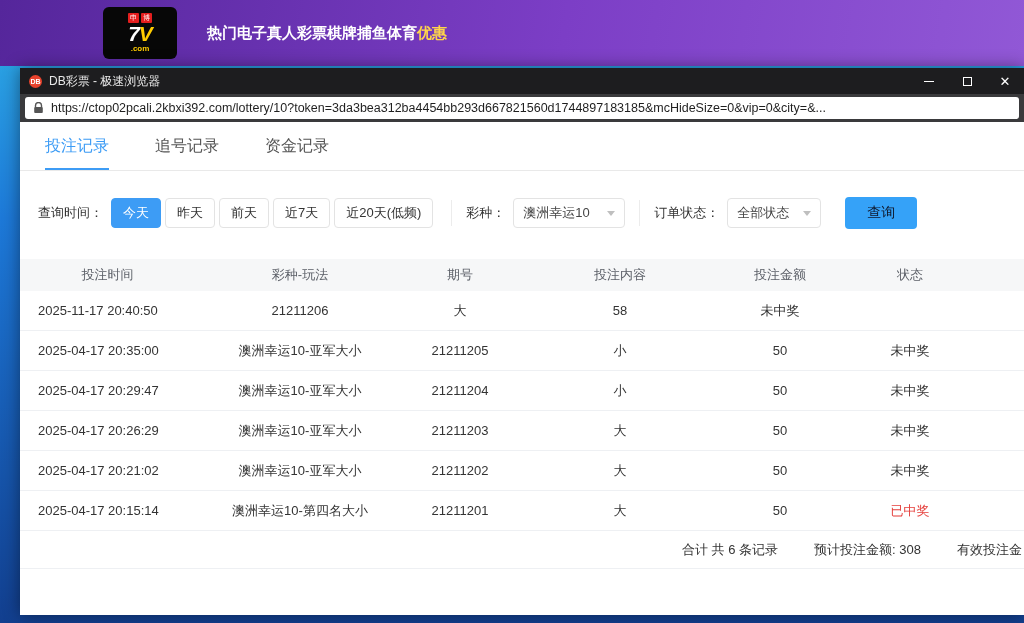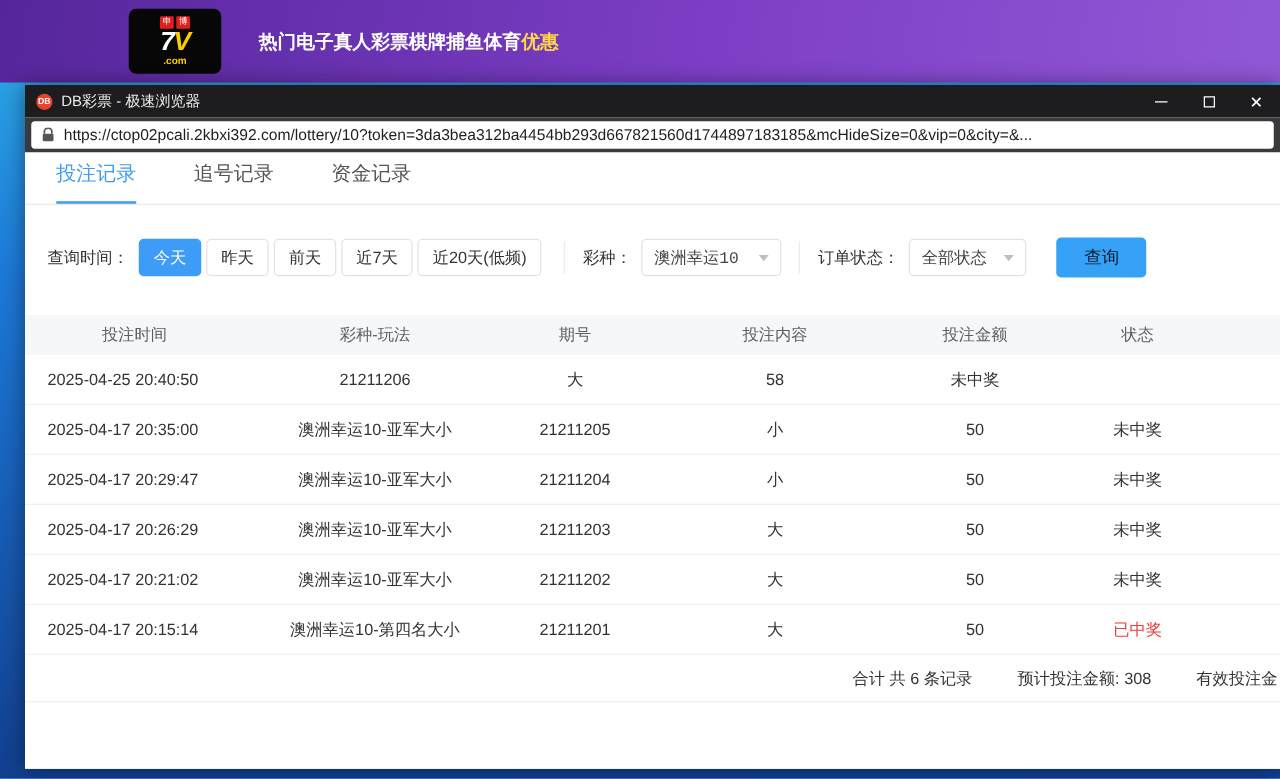--- a/index.html
+++ b/index.html
@@ -49,37 +49,37 @@
   .close-glyph { font-size:13px; line-height:1; }
 
   .addrbar { height:28px; background:#3a3a3c; padding:3px 5px; flex:0 0 auto; }
   .addr-input { background:#fff; height:22px; border-radius:3px; display:flex; align-items:center; padding:0 8px; overflow:hidden; }
   .lock-icon { margin-right:7px; flex:0 0 auto; display:flex; }
   .url-text { font-size:12.5px; color:#1f1f1f; white-space:nowrap; }
 
   
   .content { flex:1 1 auto; background:#fff; overflow:hidden; display:flex; flex-direction:column; }
 
-  .tabsbar { display:flex; gap:46px; padding-left:25px; border-bottom:1px solid #e9e9e9; height:42px; align-items:flex-end; flex:0 0 auto; }
+  .tabsbar { display:flex; gap:46px; padding-left:25px; border-bottom:1px solid #e9e9e9; height:49px; align-items:flex-end; flex:0 0 auto; }
   .tab { font-size:16px; color:#555; padding-bottom:13px; cursor:pointer; }
   .tab.active { color:#3d9cf5; border-bottom:2px solid #3d9cf5; padding-bottom:11px; }
 
   .filters { display:flex; align-items:center; margin-top:26px; padding-left:18px; font-size:13px; color:#333; flex:0 0 auto; }
   .f-label { margin-right:8px; white-space:nowrap; }
   .time-btn {
     height:30px; padding:0 11px; border:1px solid #e3e3e3; background:#fff; border-radius:4px;
     margin-right:4px; font-size:13px; color:#333; display:flex; align-items:center; cursor:pointer; white-space:nowrap;
   }
   .time-btn.active { background:#3d9cf5; border-color:#3d9cf5; color:#fff; }
   .vsep { width:1px; height:26px; background:#ececec; margin:0 14px; flex:0 0 auto; }
   .dropdown {
     height:30px; border:1px solid #e3e3e3; border-radius:4px; display:flex; align-items:center;
     justify-content:space-between; padding:0 9px; min-width:94px; cursor:pointer; color:#444; white-space:nowrap;
   }
-  .dd-lottery { min-width:112px;font-family:Liberation Mono, monospace; }
+  .dd-lottery { min-width:112px; }
   .caret { width:0; height:0; border-left:4px solid transparent; border-right:4px solid transparent; border-top:5px solid #bfbfbf; margin-left:10px; }
   .search-btn {
     margin-left:24px; width:72px; height:32px; background:#35a2f8; color:#0f172a; border:none;
     border-radius:4px; font-size:14px; cursor:pointer;
   }
 
   .table { margin-top:30px; flex:0 0 auto; }
   .trow {
     display:grid; grid-template-columns:175px 210px 110px 210px 110px 150px;
     align-items:center; height:40px; border-bottom:1px solid #eef0f3; font-size:13px; color:#333;
@@ -183,21 +183,21 @@
       <div class="trow thead">
         <span class="tcell left">投注时间</span>
         <span class="tcell">彩种-玩法</span>
         <span class="tcell">期号</span>
         <span class="tcell">投注内容</span>
         <span class="tcell">投注金额</span>
         <span class="tcell">状态</span>
       </div>
 
       <div class="trow">
-        <span class="tcell left">2025-04-25 20:40:50</span>
+        <span class="tcell left">2025-11-17 20:40:50</span>
         <span class="tcell">21211206</span>
         <span class="tcell">大</span>
         <span class="tcell">58</span>
         <span class="tcell status">未中奖</span>
       </div>
       <div class="trow">
         <span class="tcell left">2025-04-17 20:35:00</span>
         <span class="tcell">澳洲幸运10-亚军大小</span>
         <span class="tcell">21211205</span>
         <span class="tcell">小</span>

